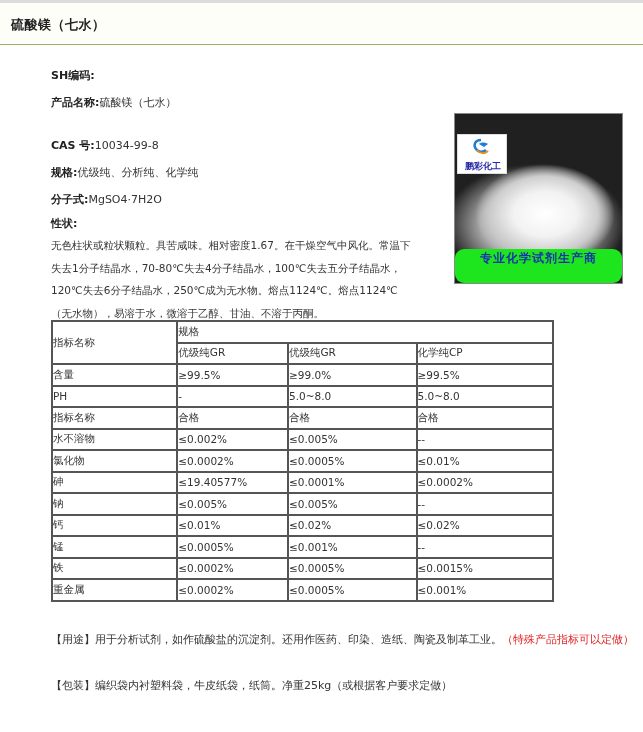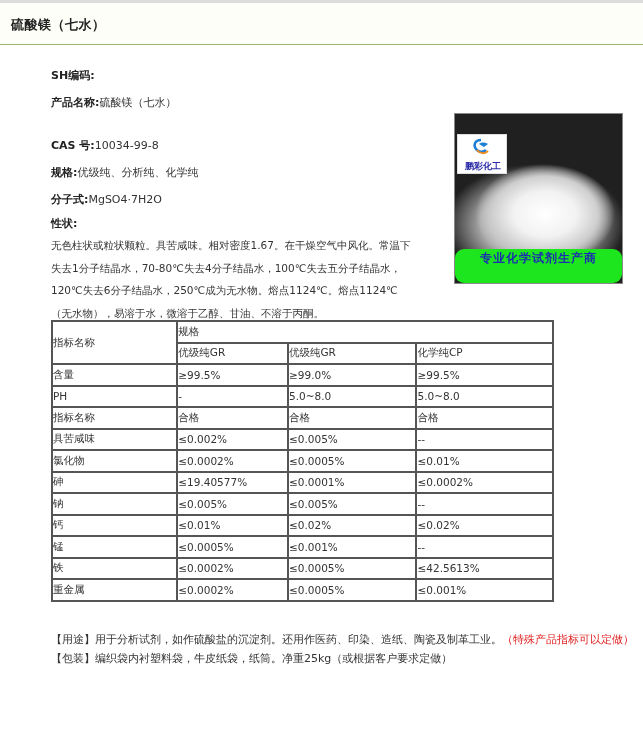--- a/index.html
+++ b/index.html
@@ -133,21 +133,21 @@
     <td>5.0~8.0</td>
     <td>5.0~8.0</td>
   </tr>
   <tr>
     <td>指标名称</td>
     <td>合格</td>
     <td>合格</td>
     <td>合格</td>
   </tr>
   <tr>
-    <td>具苦咸味</td>
+    <td>水不溶物</td>
     <td>≤0.002%</td>
     <td>≤0.005%</td>
     <td>--</td>
   </tr>
   <tr>
     <td>氯化物</td>
     <td>≤0.0002%</td>
     <td>≤0.0005%</td>
     <td>≤0.01%</td>
   </tr>
@@ -172,28 +172,28 @@
   <tr>
     <td>锰</td>
     <td>≤0.0005%</td>
     <td>≤0.001%</td>
     <td>--</td>
   </tr>
   <tr>
     <td>铁</td>
     <td>≤0.0002%</td>
     <td>≤0.0005%</td>
-    <td>≤42.5613%</td>
+    <td>≤0.0015%</td>
   </tr>
   <tr>
     <td>重金属</td>
     <td>≤0.0002%</td>
     <td>≤0.0005%</td>
     <td>≤0.001%</td>
   </tr>
 </tbody>
   </table>
 
 <div class="note" style="top:632px;">
   <span>【用途】用于分析试剂，如作硫酸盐的沉淀剂。还用作医药、印染、造纸、陶瓷及制革工业。</span><span class="red">（特殊产品指标可以定做）</span>
 </div>
-<div class="note" style="top:651px;text-align:right;">【包装】编织袋内衬塑料袋，牛皮纸袋，纸筒。净重25kg（或根据客户要求定做）</div>
+<div class="note" style="top:678px;text-align:right;">【包装】编织袋内衬塑料袋，牛皮纸袋，纸筒。净重25kg（或根据客户要求定做）</div>
 <div class="note" style="top:726px;margin-top:24px;">【生产厂商】廊坊鹏彩精细化工有限公司</div>
 
 </body></html>

